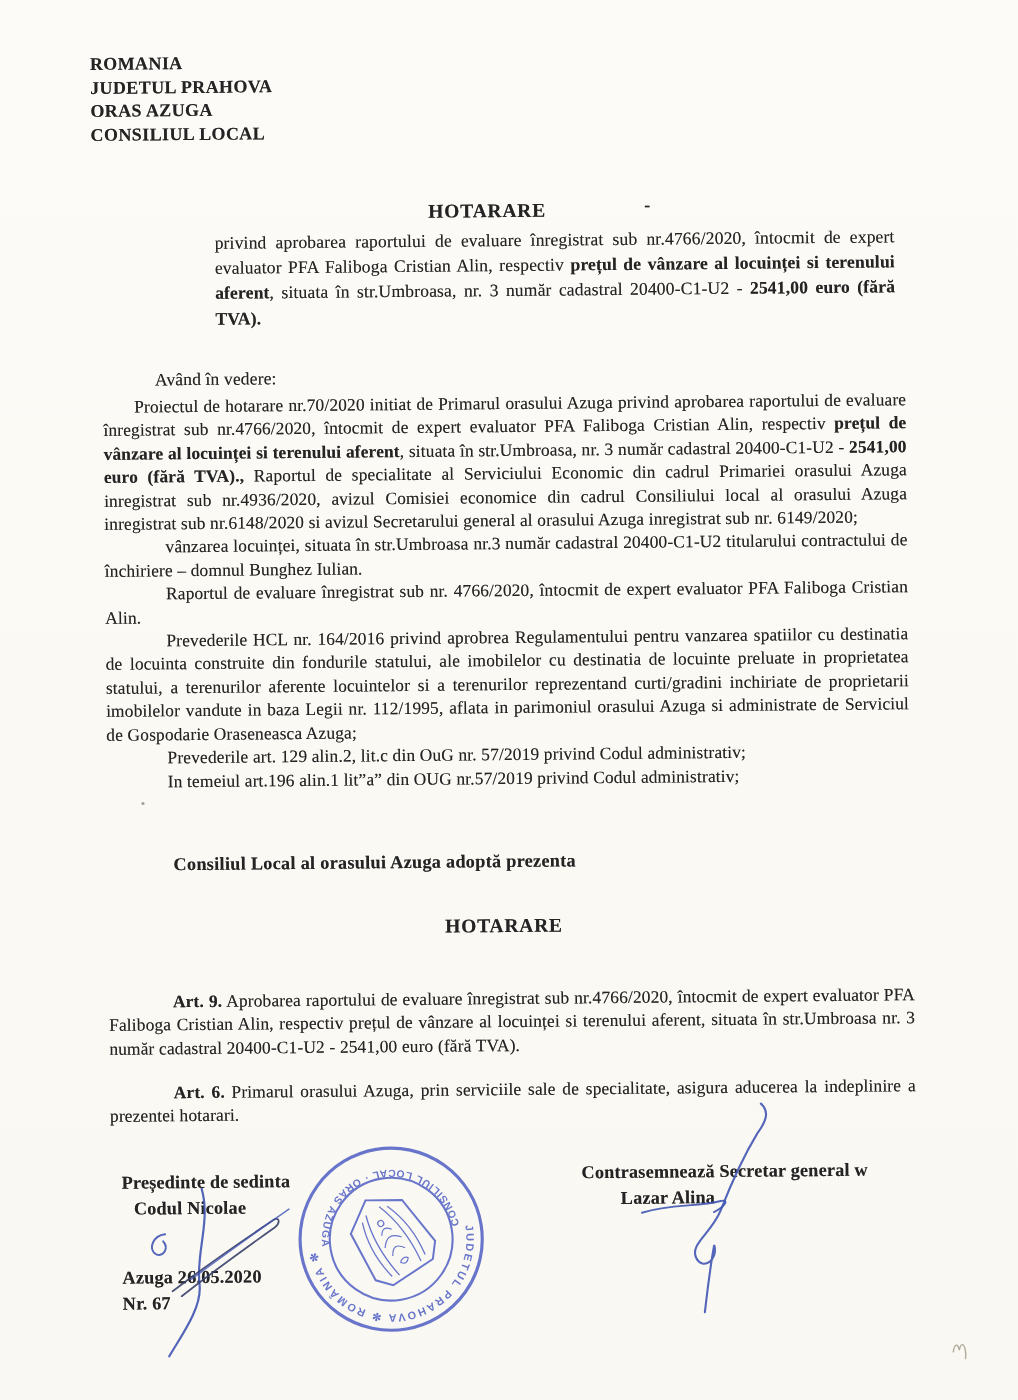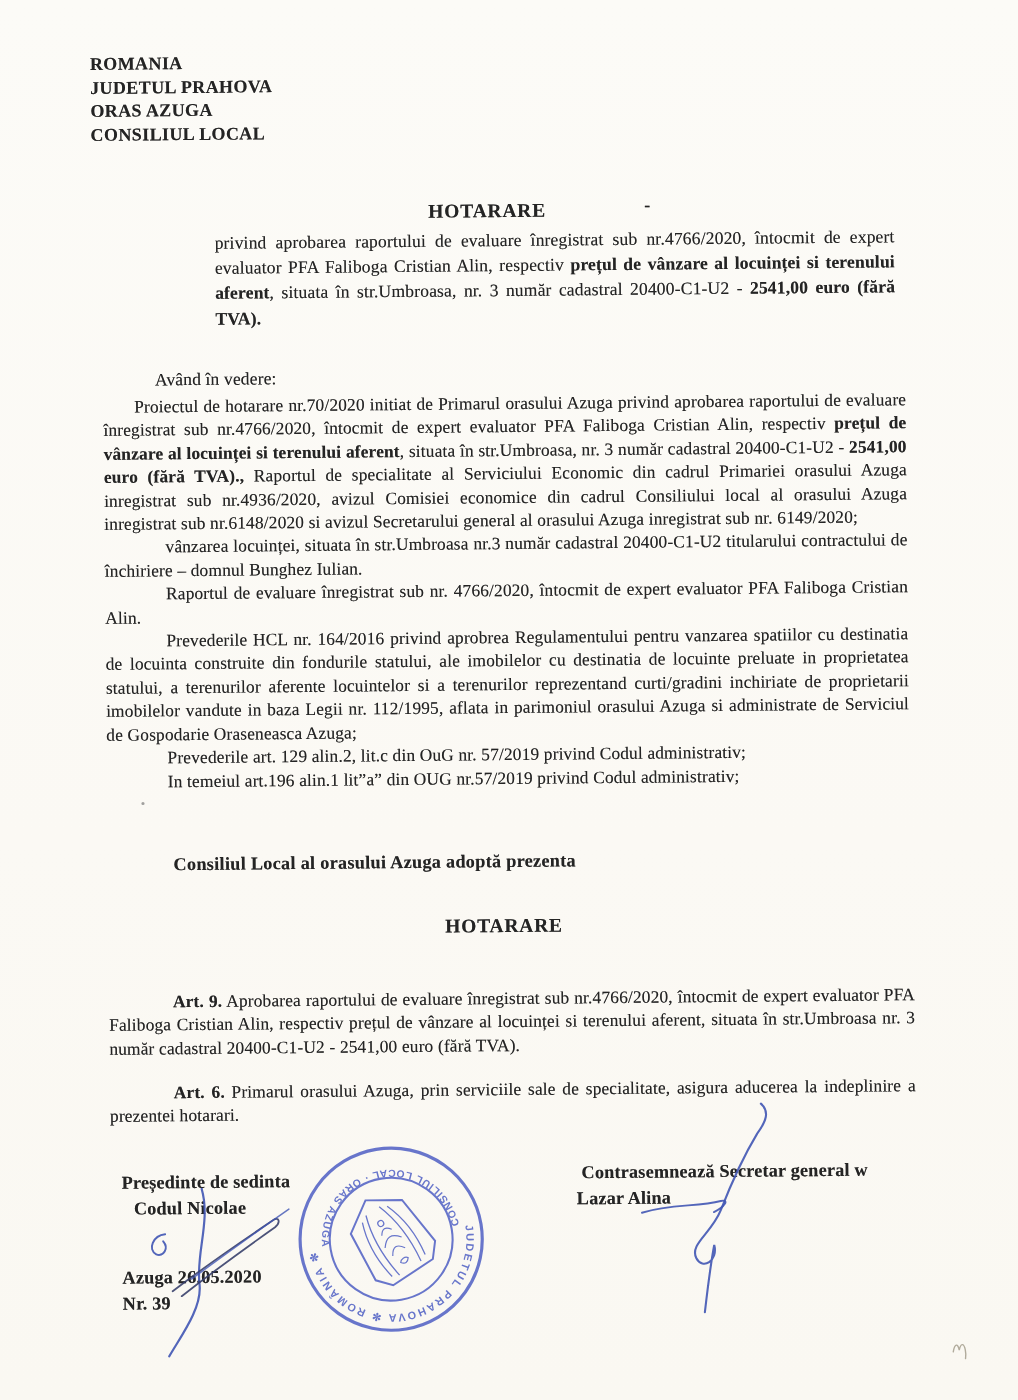--- a/index.html
+++ b/index.html
@@ -29,21 +29,21 @@
   .dtitle { left:443px; top:915px; font-size:19.5px; font-weight:700; letter-spacing:.8px; }
   .art { left:106px; width:806px; font-size:17.4px; line-height:23.4px; text-indent:64px; }
   .art1 { top:987px; }
   .art2 { top:1078px; }
   .sig { font-weight:700; font-size:18.2px; letter-spacing:.2px; }
   .sigl-role { left:117px; top:1169px; }
   .sigl-name { left:129px; top:1195px; }
   .sigl-date { left:117px; top:1264px; }
   .sigl-nr   { left:117px; top:1290px; }
   .sigr-role { left:577px; top:1163px; }
-  .sigr-name { left:572px; top:1189px; }
+  .sigr-name { left:616px; top:1189px; }
   #stamp { left:287px; top:1139px; width:198px; height:198px; }
   #ink { left:0; top:0; width:1018px; height:1400px; pointer-events:none; }
 </style>
 </head>
 <body>
 
 <div id="doc">
 
   <div class="abs hdr txt">
     <div>ROMANIA</div>
@@ -71,21 +71,21 @@
   <div class="abs adopt txt">Consiliul Local al orasului Azuga adoptă prezenta</div>
 
   <div class="abs dtitle txt">HOTARARE</div>
 
   <div class="abs art art1 j txt"><span class="b">Art. 9.</span><span> Aprobarea raportului de evaluare înregistrat sub nr.4766/2020, întocmit de expert evaluator PFA Faliboga Cristian Alin, respectiv prețul de vânzare al locuinței si terenului aferent, situata în str.Umbroasa nr. 3 număr cadastral 20400-C1-U2 - 2541,00 euro (fără TVA).</span></div>
   <div class="abs art art2 j txt"><span class="b">Art. 6.</span><span> Primarul orasului Azuga, prin serviciile sale de specialitate, asigura aducerea la indeplinire a prezentei hotarari.</span></div>
 
   <div class="abs sig sigl-role txt">Președinte de sedinta</div>
   <div class="abs sig sigl-name txt">Codul Nicolae</div>
   <div class="abs sig sigl-date txt">Azuga 26.05.2020</div>
-  <div class="abs sig sigl-nr txt">Nr. 39</div>
+  <div class="abs sig sigl-nr txt">Nr. 67</div>
   <div class="abs sig sigr-role txt">Contrasemnează  Secretar general w</div>
   <div class="abs sig sigr-name txt">Lazar Alina</div>
 
   <svg id="stamp" class="abs" viewBox="0 0 200 200">
     <defs>
       <path id="arcT" d="M 24,100 A 76,76 0 0 1 176,100"></path>
       <path id="arcB" d="M 30,100 A 70,70 0 0 0 170,100"></path>
     </defs>
     <g transform="rotate(171 100 100)" opacity="0.85">
       <circle cx="100" cy="100" r="92" fill="none" stroke="#4e5fc4" stroke-width="3.2"></circle>

